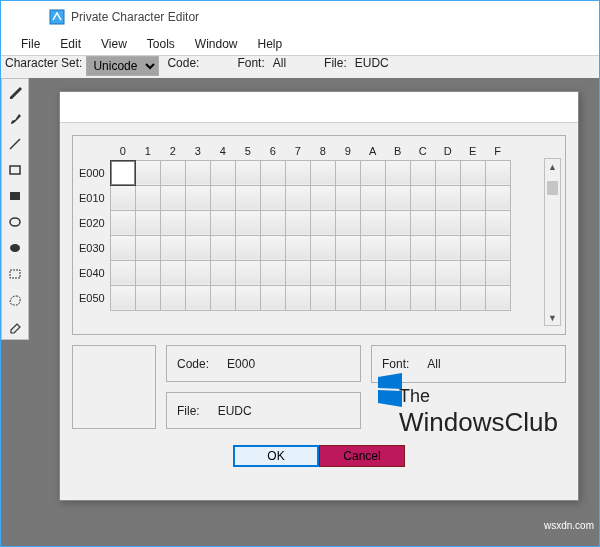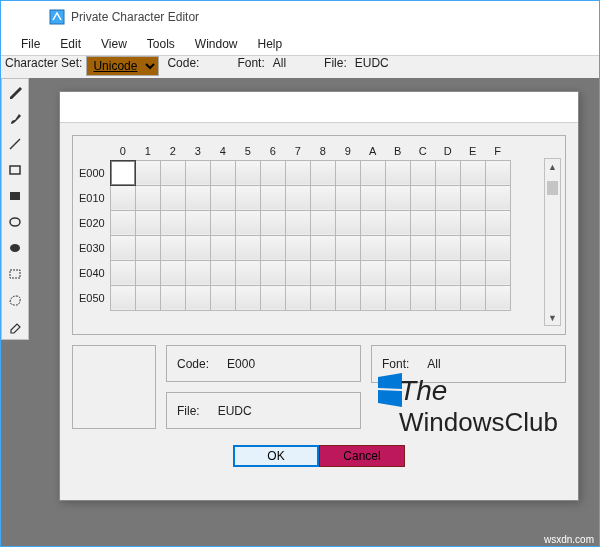--- a/index.html
+++ b/index.html
@@ -9,21 +9,21 @@
     
     .titlebar { height: 30px; display: flex; align-items: center; padding: 16px 8px; background: #fff; margin-left: 40px; }
     .titlebar .app-icon { width: 16px; height: 16px; margin-right: 6px; display: inline-flex; align-items: center; justify-content: center; }
     .titlebar .title { color: #444; font-size: 12px; }
     
     .menubar { height: 22px; display: flex; align-items: center; padding: 0 10px; background: #fff; }
     .menubar .menu-item { padding: 2px 10px; color: #222; cursor: default; }
     
     .info-bar { height: 24px; border-top: 1px solid #d0d0d0; border-bottom: 1px solid #d0d0d0; background: #f0f0f0; display: flex; }
     .info-label { padding: 0 4px; color: #222; }
-    .charset-select { height: 20px; margin-right: 4px; outline: none; border: 1px solid #adadad; background: #a16207; padding: 0 4px 0 2px; text-decoration: underline; }
+    .charset-select { height: 20px; margin-right: 4px; outline: none; border: 1px solid #adadad; background: #a3a3a3; padding: 0 4px 0 2px; }
     .info-gap { width: 30px; }
     
     .work-area { position: absolute; top: 77px; left: 0; right: 0; bottom: 0; background: #777; }
     
     .toolbox { position: absolute; top: 0; left: 0; width: 28px; background: #f0f0f0; border: 1px solid #c0c0c0; display: flex; flex-direction: column; }
     .tool { width: 26px; height: 26px; display: flex; align-items: center; justify-content: center; border: 1px solid transparent; }
     
     .dialog { position: absolute; top: 90px; left: 58px; width: 520px; height: 410px; background: #fff; border: 1px solid #888; box-shadow: 2px 2px 8px rgba(0,0,0,0.25); }
     .dialog-titlebar { height: 30px; display: flex; align-items: center; justify-content: space-between; padding: 0 6px 0 12px; }
     .dialog-title { font-size: 12px; color: #222; }
@@ -45,25 +45,25 @@
     .detail-col { flex: 1; display: flex; flex-direction: column; gap: 10px; }
     .detail-box { flex: 1; border: 1px solid #b0b0b0; background: #f0f0f0; display: flex; align-items: center; padding: 0 10px; gap: 18px; position: relative; }
     .detail-k { color: #222; }
     .detail-v { color: #222; }
     
     .button-row { display: flex; justify-content: center; margin-top: 16px; }
     .btn { min-width: 86px; height: 22px; border: 1px solid #7f1d1d; background: #be185d; display: flex; align-items: center; justify-content: center; }
     .btn.primary { border: 2px solid #0078d7; background: #e5f1fb; }
     
     .watermark { position: absolute; right: 20px; bottom: 62px; font-family: Georgia, serif; color: #222; pointer-events: none; }
-    .watermark .t1 { font-size: 28px; font-style: italic; }
+    .watermark .t1 { font-size: 18px; }
     .watermark .t2 { font-size: 26px; }
     .wm-logo { position: absolute; right: 172px; bottom: 90px; pointer-events: none; }
     
-    .footer-url { position: absolute; bottom: 2px; right: 6px; font-size: 10px; color: #fff; }
+    .footer-url { position: absolute; bottom: 16px; right: 6px; font-size: 10px; color: #fff; }
   </style>
 </head>
 <body>
 
 <div class="main-window">
 
   <div class="titlebar">
     <span class="app-icon">
       <svg width="16" height="16">
           <rect x="1" y="1" width="14" height="14" fill="#3fa9f5" stroke="#1b6fb5"></rect>

